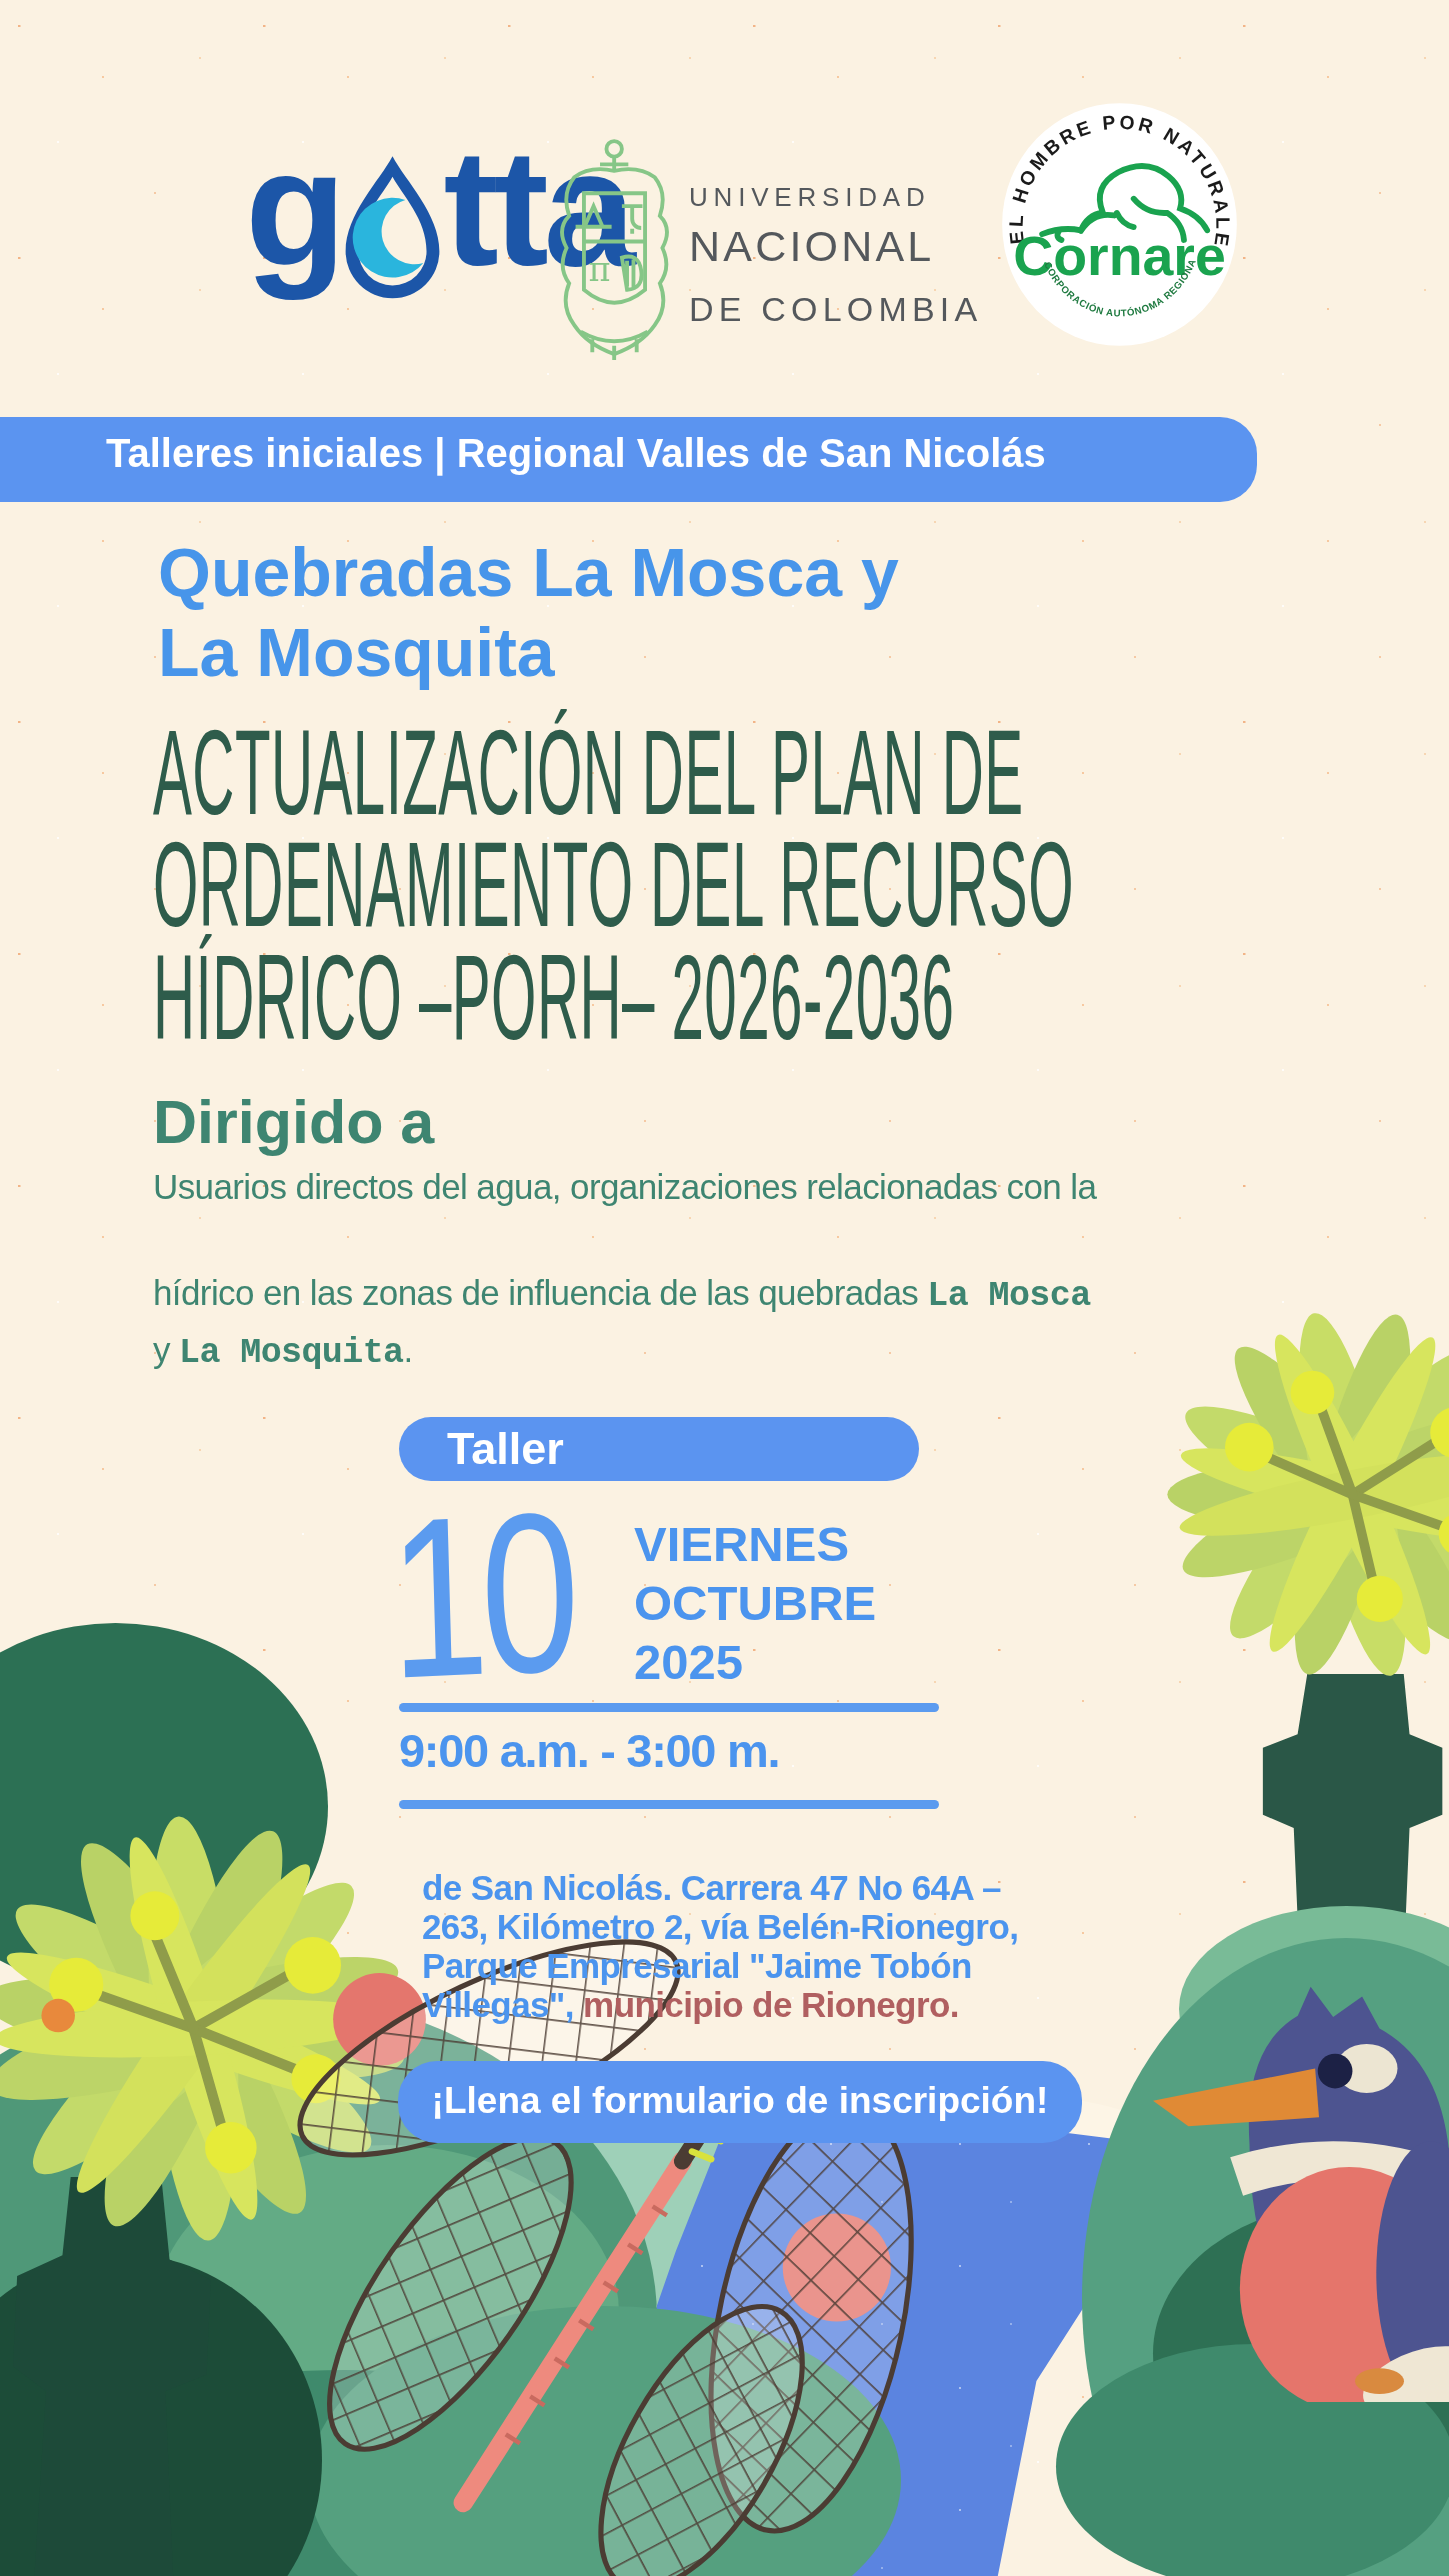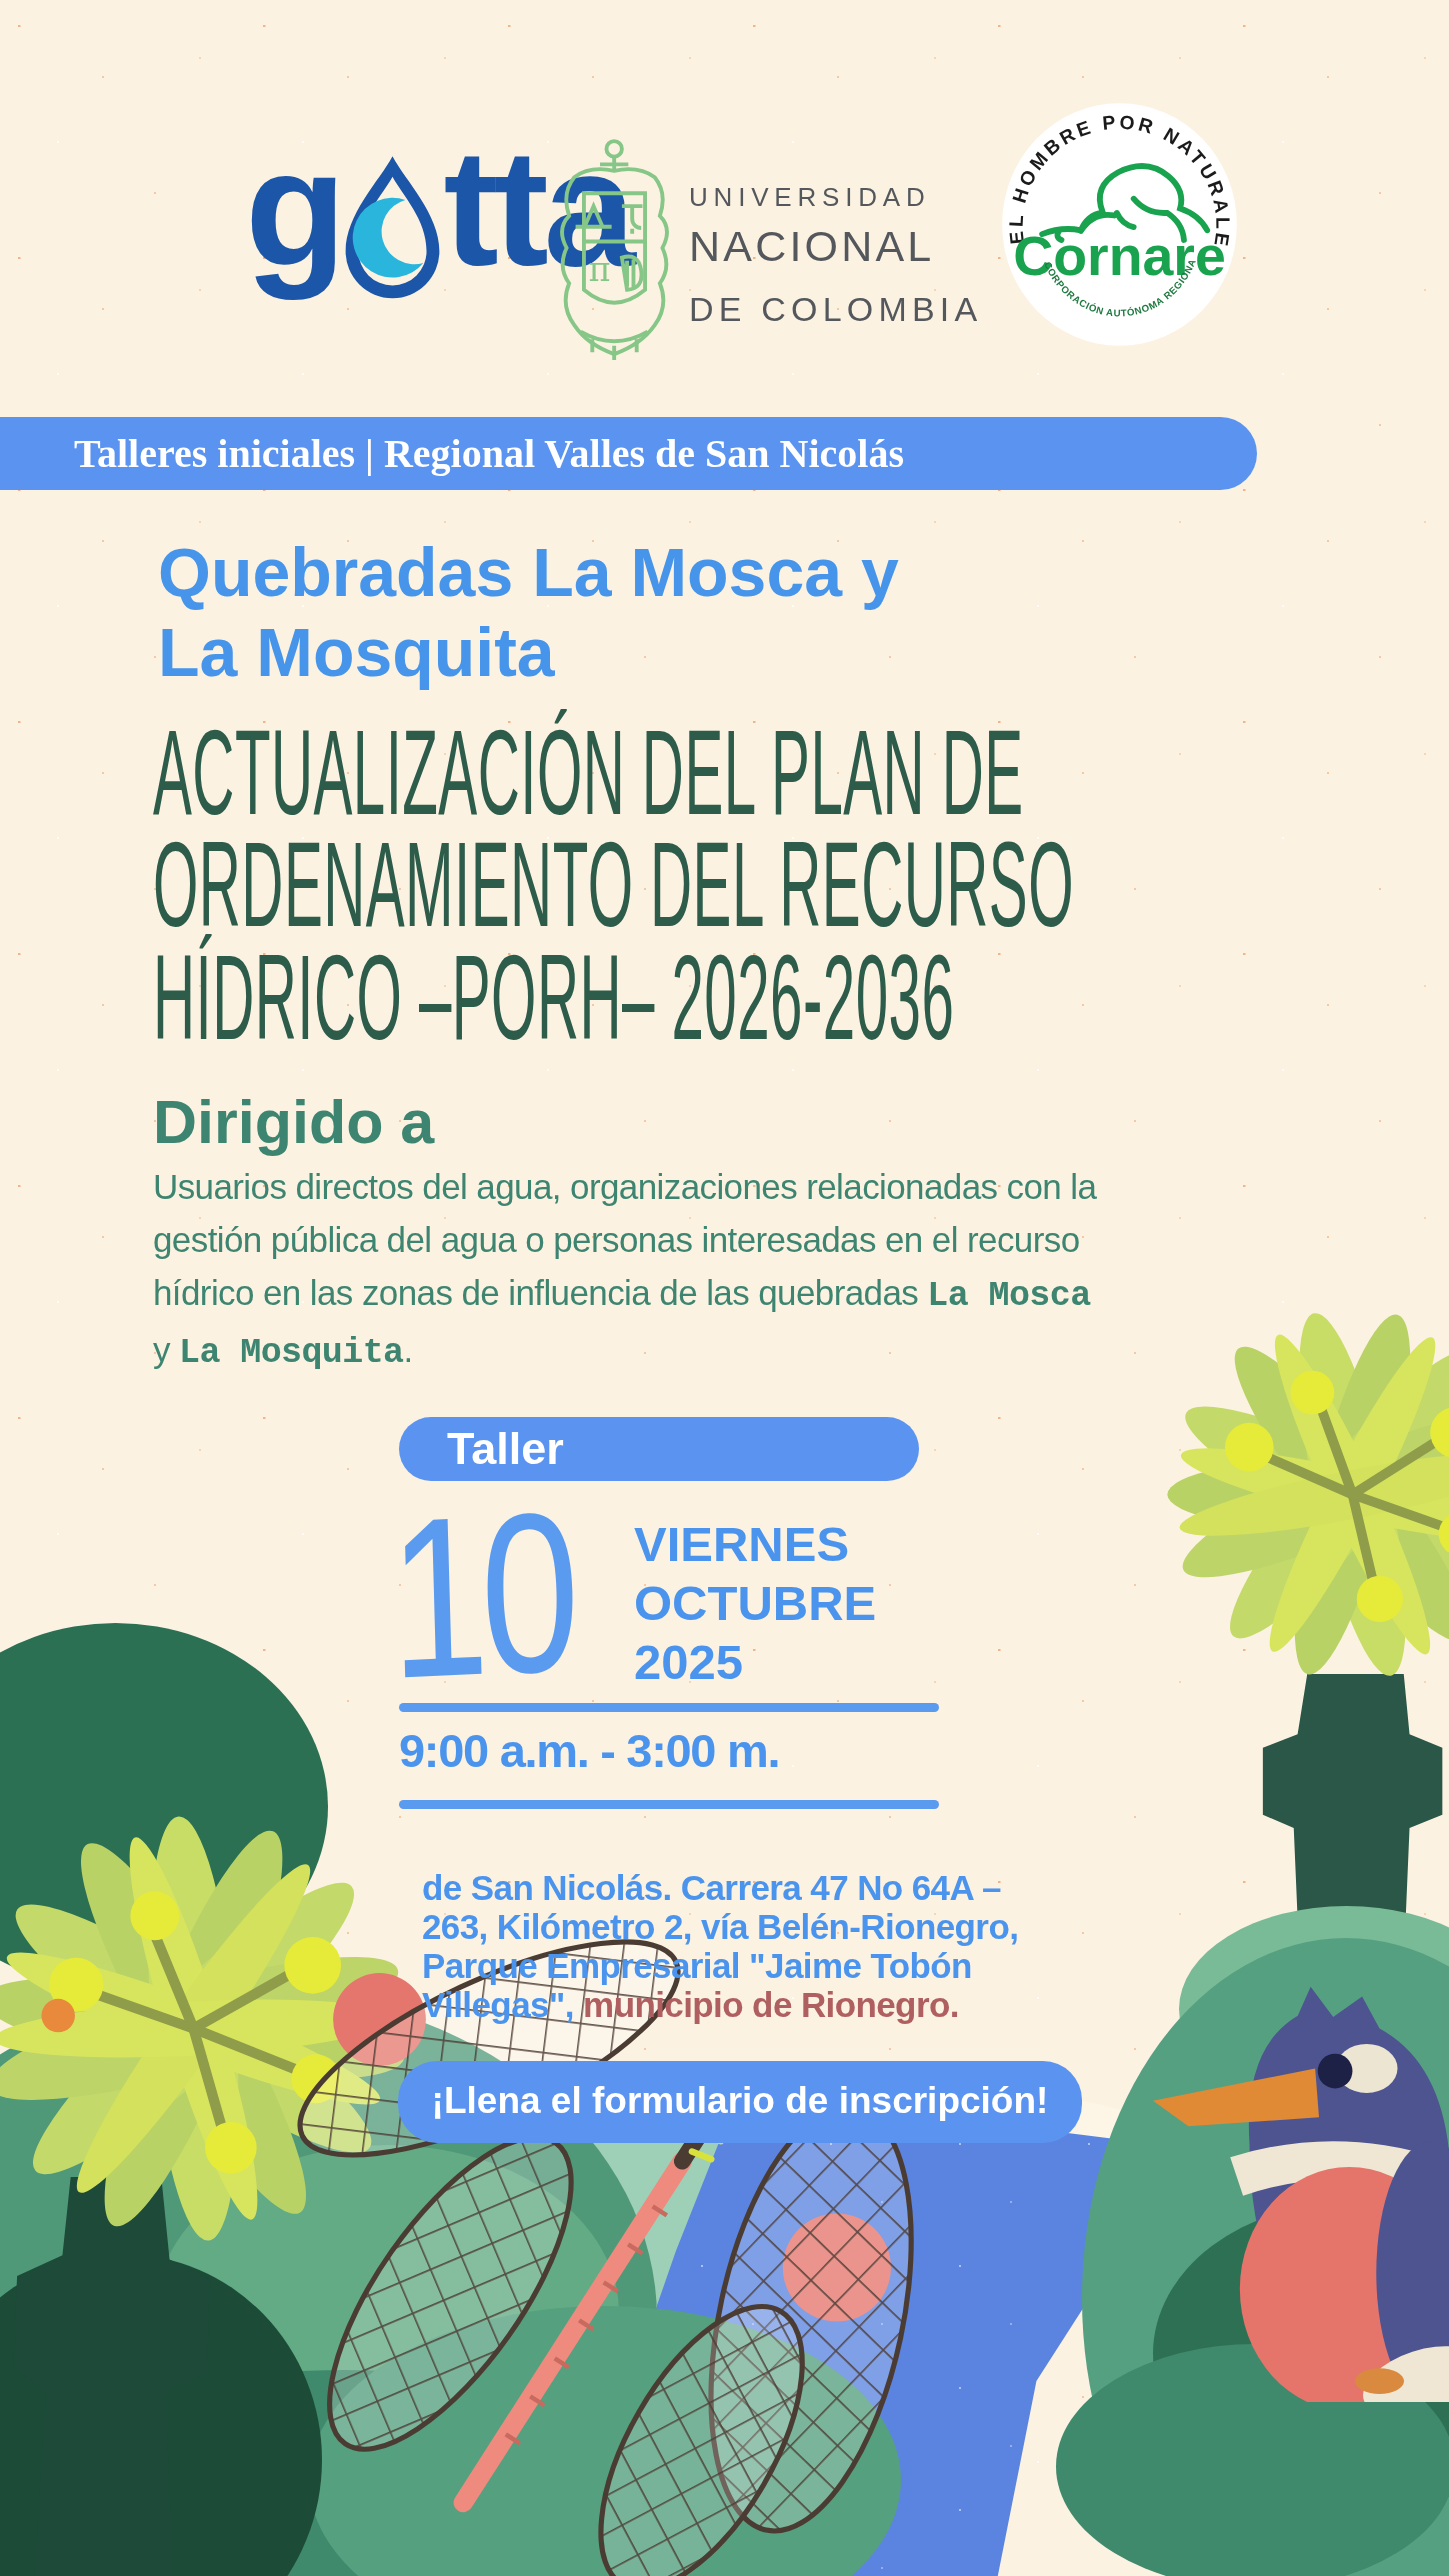--- a/index.html
+++ b/index.html
@@ -21,23 +21,23 @@
          font-weight:bold;font-size:166px;letter-spacing:-5.2px;line-height:1;}
   #gotta .gword{transform:translateY(-30px);}
   #gotta svg{margin:0 2.6px;}
   #unal-crest{left:555px;top:132px;}
   #unal-text{left:689px;top:182px;color:#54585c;}
   #unal-text .u1{font-size:26px;letter-spacing:5.8px;}
   #unal-text .u2{font-size:43px;letter-spacing:3.2px;margin-top:9px;}
   #unal-text .u3{font-size:34px;letter-spacing:5.2px;margin-top:19px;}
   #cornare{left:997px;top:102px;}
   
-  #banner{left:0;top:417px;width:1257px;height:73px;background:#5b94f0;
+  #banner{left:0;top:417px;width:1257px;height:85px;background:#5b94f0;
           border-radius:0 37px 37px 0;color:#fff;font-weight:bold;font-size:40px;
-          line-height:73px;padding-left:74px;box-sizing:border-box;font-family:Liberation Serif, serif;}
+          line-height:73px;padding-left:106px;box-sizing:border-box;}
   
   #title{left:158px;top:533px;color:#4795ea;font-weight:bold;font-size:68px;line-height:1.17;}
   #subtitle{left:153px;top:716px;color:#2e5c4b;font-weight:400;font-size:81px;
             line-height:76px;letter-spacing:0.6px;transform:scale(0.72,1.48);
             transform-origin:left top;white-space:nowrap;}
   #dirigido{left:153px;top:1087px;color:#3e8571;font-weight:bold;font-size:61px;}
   #audience{left:153px;top:1160px;color:#3e8571;font-size:35px;letter-spacing:-0.6px;
             line-height:53px;white-space:nowrap;}
   #audience b{font-weight:bold;font-family:Liberation Mono, monospace;}
   
@@ -150,21 +150,21 @@
   <div class="abs txt" id="subtitle">
     <span>ACTUALIZACIÓN DEL PLAN DE</span><br>
     <span>ORDENAMIENTO DEL RECURSO</span><br>
     <span>HÍDRICO –PORH– 2026-2036</span>
   </div>
 
   <div class="abs txt" id="dirigido">Dirigido a</div>
 
   <div class="abs txt" id="audience">
     <span>Usuarios directos del agua, organizaciones relacionadas con la</span><br>
-    <span>gestión pública del agua o personas interesadas en el recurso</span><br>
+    <br>
     <span>hídrico en las zonas de influencia de las quebradas </span><b>La Mosca</b><br>
     <span>y </span><b>La Mosquita</b><span>.</span>
   </div>
 
   <div class="abs blob" id="bush-left-dark"></div>
   <div class="abs" id="trunk-right"></div>
   <svg class="abs" id="plant-right" width="425" height="425" viewBox="0 0 700 700">
     <g>
       <ellipse cx="350" cy="350" rx="305" ry="62" fill="#b9d266" transform="rotate(0 350 350)"></ellipse>
       <ellipse cx="350" cy="350" rx="305" ry="62" fill="#c3da6a" transform="rotate(26 350 350)"></ellipse>

